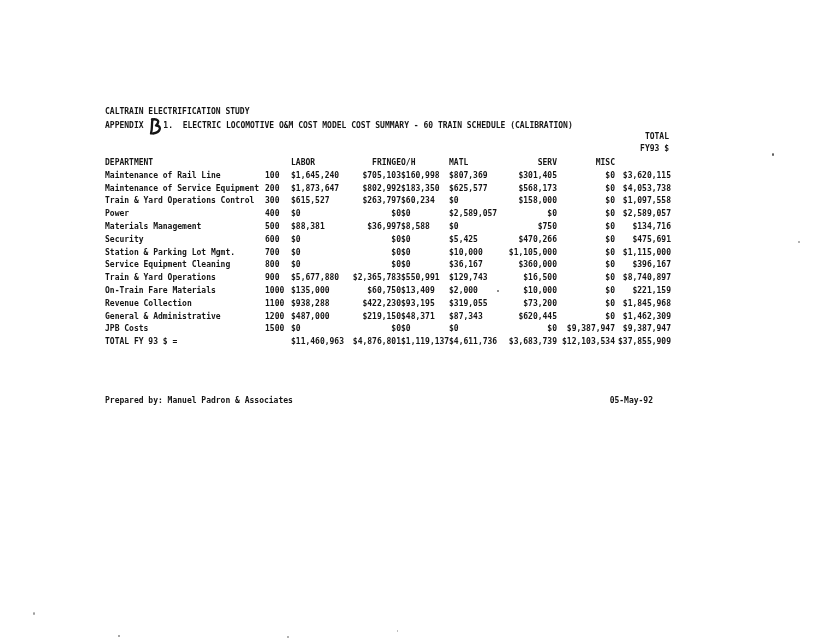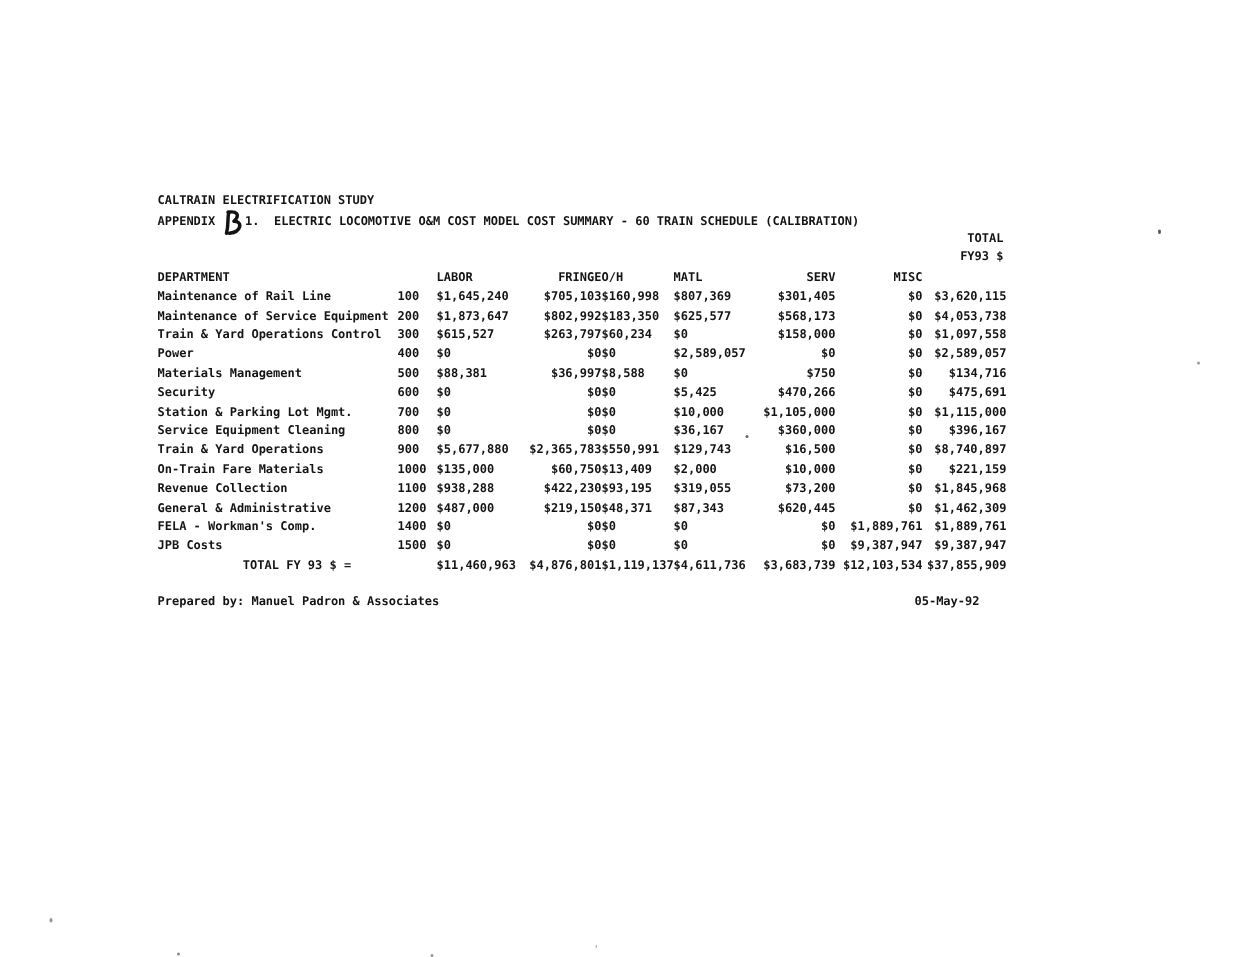--- a/index.html
+++ b/index.html
@@ -10,21 +10,20 @@
     overflow:hidden;
     font-family:"DejaVu Sans Mono","Liberation Mono",monospace;
     color:#141414;
   }
   .doc{
     position:absolute;
     left:105px;top:105px;width:566px;
     font-size:8px;font-weight:700;
     letter-spacing:0;
     color:#141414;
-    margin-top:22px;
   }
   .line{white-space:pre;line-height:13px;height:13px;}
   .right-line{text-align:right;line-height:12px;height:12px;padding-right:2px;}
   .appendix-b{
     display:inline-block;width:13px;height:17px;
     margin:0 1px -7px 1px;
   }
   table.cost{
     border-collapse:collapse;border-spacing:0;
     table-layout:fixed;width:566px;margin-top:2px;
@@ -40,21 +39,21 @@
   .col-dept{width:160px;text-align:left;}
   .col-code{width:26px;text-align:left;}
   .col-labor{width:58px;text-align:left;}
   .col-fringe{width:52px;text-align:right;}
   .col-oh{width:48px;text-align:left;}
   .col-matl{width:52px;text-align:left;}
   .col-serv{width:56px;text-align:right;}
   .col-misc{width:58px;text-align:right;}
   .col-total{width:56px;text-align:right;}
   th.col-misc{padding-right:8px;}
-  td.total-label{text-align:center;}
+  td.total-label{text-align:left;}
   .footer{
     position:absolute;left:105px;top:396px;width:566px;
     font-size:8px;font-weight:700;
     display:flex;justify-content:space-between;
     white-space:pre;color:#141414;
   }
   .footer .date{padding-right:18px;}
   .speck{position:absolute;border-radius:50%;}
 </style>
 </head>
@@ -226,31 +225,20 @@
           <td class="col-code">1200</td>
           <td class="col-labor">$487,000</td>
           <td class="col-fringe">$219,150</td>
           <td class="col-oh">$48,371</td>
           <td class="col-matl">$87,343</td>
           <td class="col-serv">$620,445</td>
           <td class="col-misc">$0</td>
           <td class="col-total">$1,462,309</td>
         </tr>
         <tr>
-          <td class="col-dept">FELA - Workman's Comp.</td>
-          <td class="col-code">1400</td>
-          <td class="col-labor">$0</td>
-          <td class="col-fringe">$0</td>
-          <td class="col-oh">$0</td>
-          <td class="col-matl">$0</td>
-          <td class="col-serv">$0</td>
-          <td class="col-misc">$1,889,761</td>
-          <td class="col-total">$1,889,761</td>
-        </tr>
-        <tr>
           <td class="col-dept">JPB Costs</td>
           <td class="col-code">1500</td>
           <td class="col-labor">$0</td>
           <td class="col-fringe">$0</td>
           <td class="col-oh">$0</td>
           <td class="col-matl">$0</td>
           <td class="col-serv">$0</td>
           <td class="col-misc">$9,387,947</td>
           <td class="col-total">$9,387,947</td>
         </tr>

